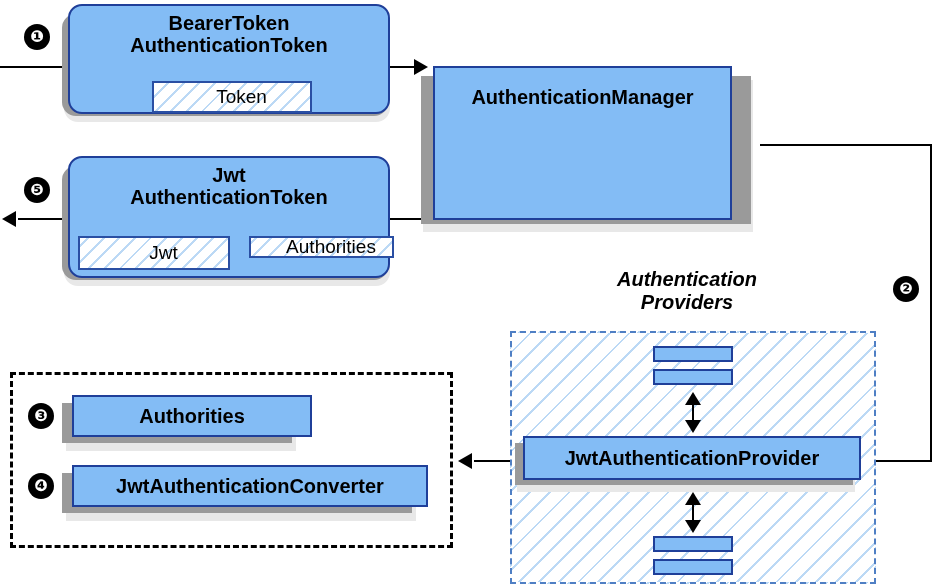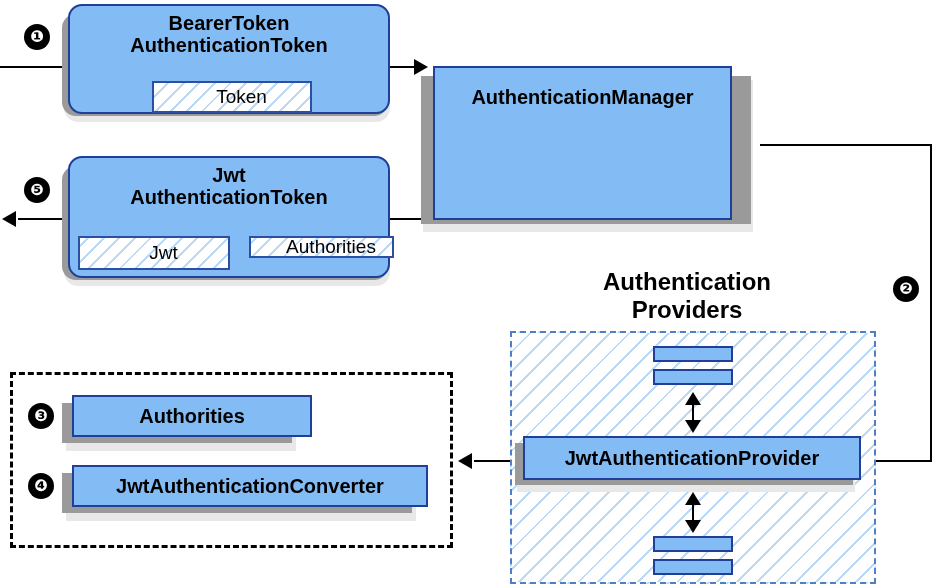--- a/index.html
+++ b/index.html
@@ -178,21 +178,21 @@
 AuthenticationToken</div>
     <div class="inner-box hatch" style="left:8px;top:78px;width:152px;height:34px;font-size:19px;">
       <span>Jwt</span>
     </div>
     <div class="inner-box hatch" style="left:179px;top:78px;width:145px;height:22px;font-size:19px;text-align:center;">
       <span>Authorities</span>
     </div>
   </div>
   <div class="marker" style="left:24px;top:177px;">❺</div>
 
-  <div class="panel-label" style="left:566px;top:268px;width:242px;font-size:24px;">Authentication
+  <div class="panel-label" style="left:566px;top:268px;width:242px;font-size:20px;font-style:italic;">Authentication
 Providers</div>
 
   <div class="marker" style="left:893px;top:276px;">❷</div>
 
   <div class="dashed-blue" style="left:510px;top:331px;width:366px;height:253px;"></div>
 
   <div class="bar" style="left:653px;top:346px;width:80px;height:16px;"></div>
   <div class="bar" style="left:653px;top:369px;width:80px;height:16px;"></div>
 
   <div class="arrow up" style="left:685px;top:392px;"></div>

